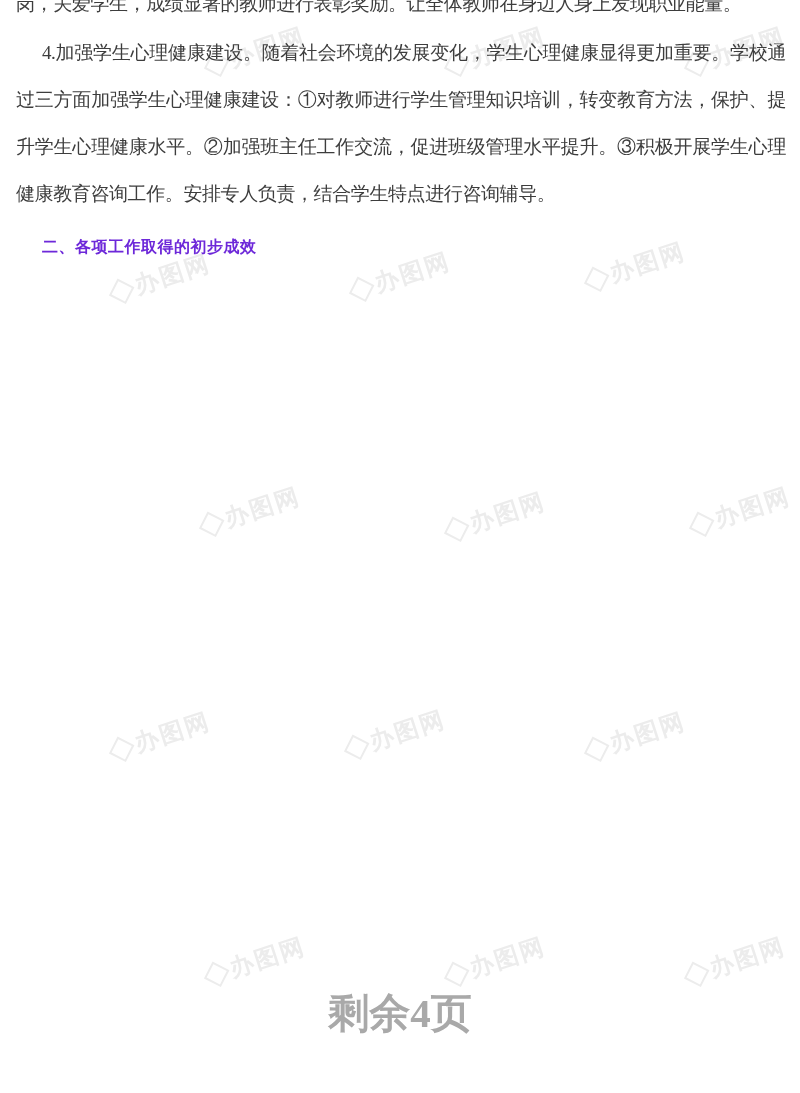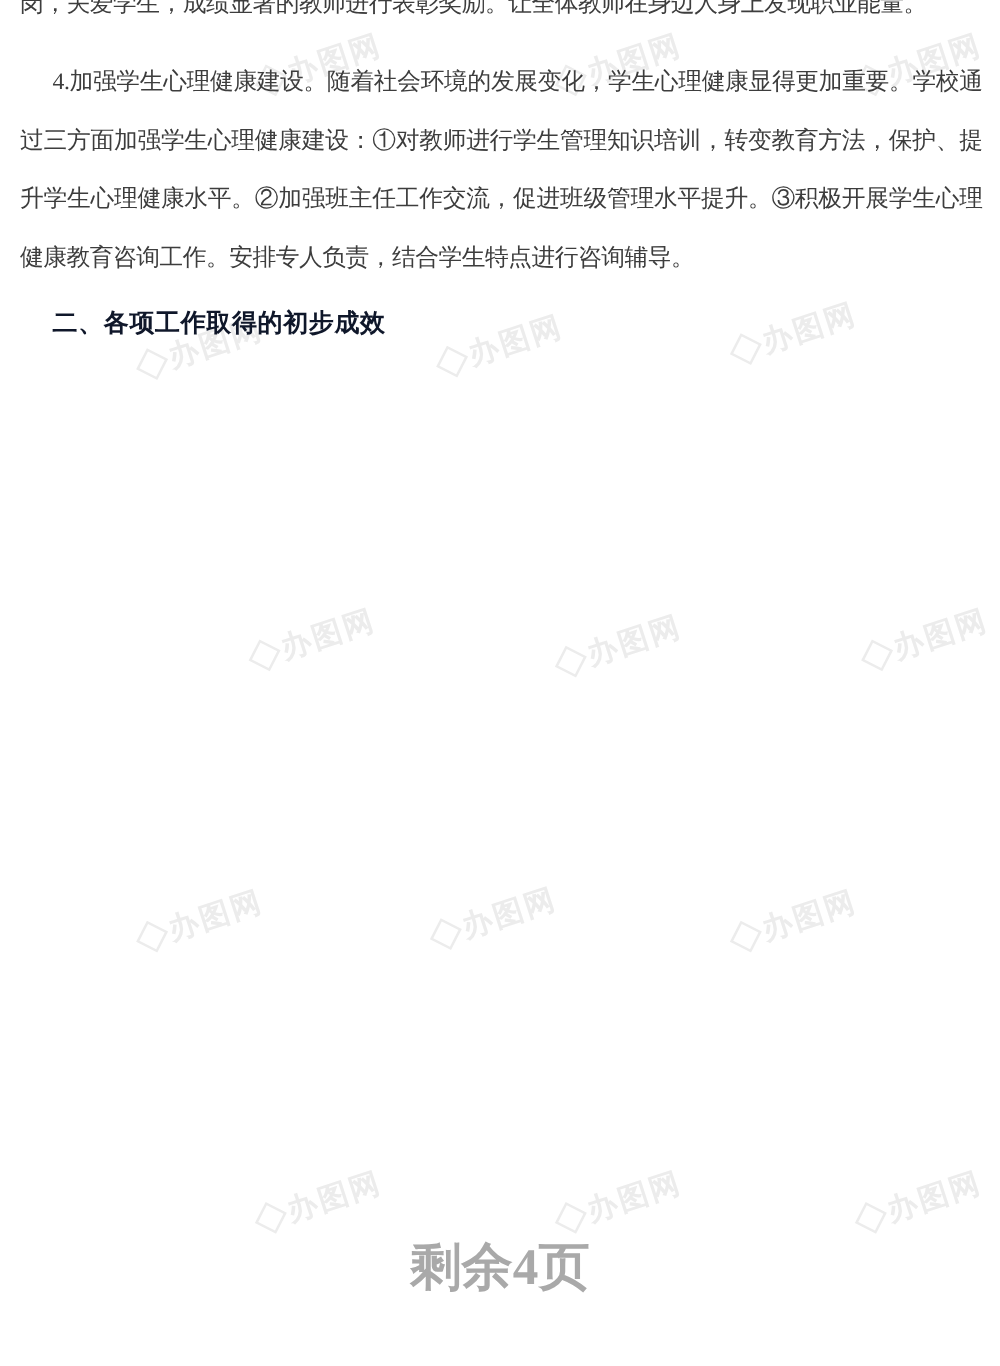--- a/index.html
+++ b/index.html
@@ -45,34 +45,34 @@
     font-size:19px;
     line-height:47px;
     letter-spacing:-0.4px;
     text-align:justify;
     text-indent:26px;
     margin:0 0 3px 0;
   }
   .cut-wrap{
     height:14px;
     overflow:hidden;
-    margin-bottom:28px;
+    margin-bottom:15px;
   }
   .cut-inner{
     margin-top:-20px;
     text-indent:0;
   }
   .heading{
-    font-size:20px;
+    font-size:16px;
     line-height:47px;
     font-weight:bold;
     text-indent:26px;
     letter-spacing:0.5px;
     margin:6px 0 0 0;
-    color:#0f172a;
+    color:#6d28d9;
   }
   
   .banner{
     position:absolute;
     top:988px;
     left:0;
     right:0;
     z-index:2;
     display:flex;
     justify-content:center;

